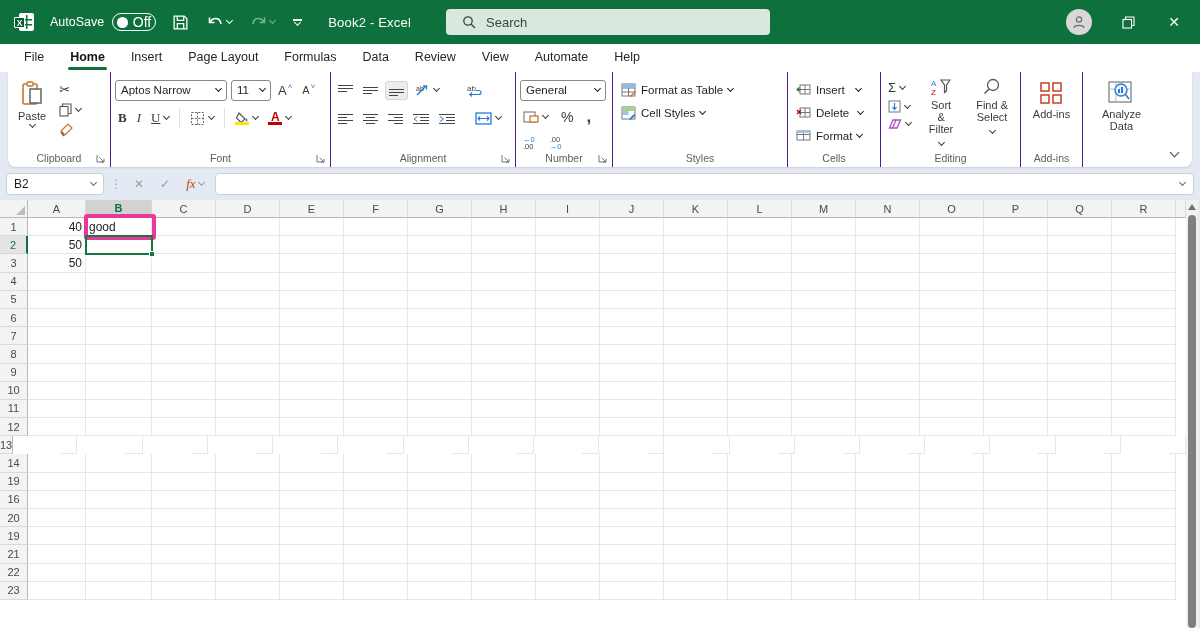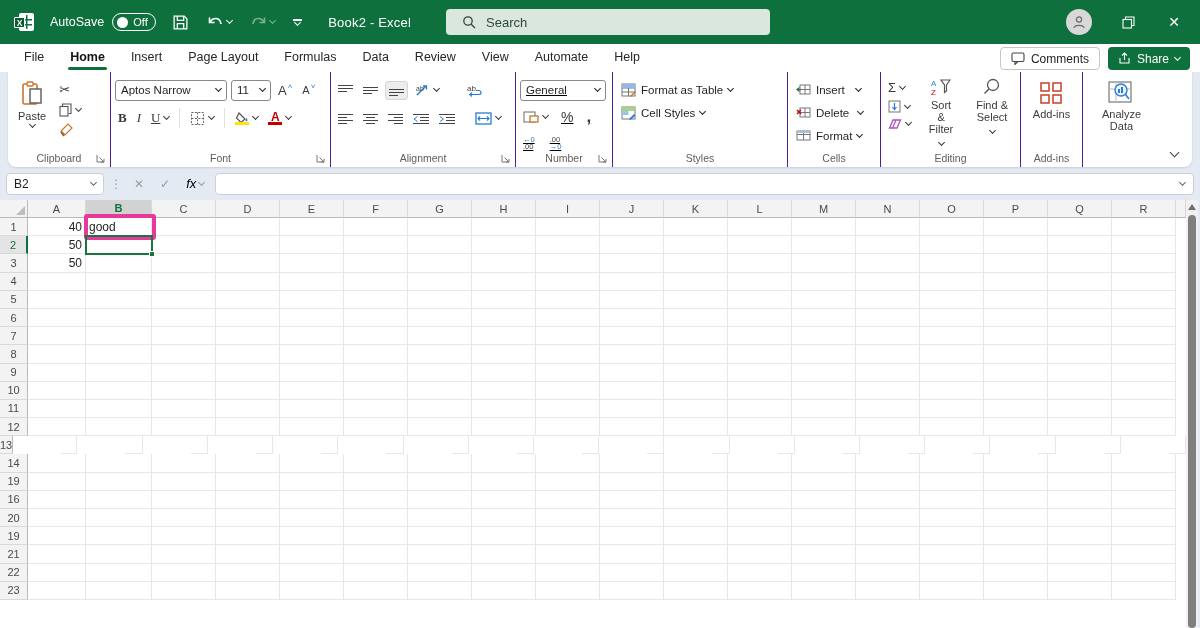--- a/index.html
+++ b/index.html
@@ -14,21 +14,21 @@
   .appicon .sheet { position:absolute; left:5px; top:2px; width:15px; height:18px; background:#fff; border-radius:2px; }
   .appicon .sheet::before { content:""; position:absolute; left:2px; top:2px; right:2px; bottom:2px;
     background:
       linear-gradient(#0E703C,#0E703C) 50% 0/1.5px 100% no-repeat,
       linear-gradient(#0E703C,#0E703C) 0 33%/100% 1.5px no-repeat,
       linear-gradient(#0E703C,#0E703C) 0 75%/100% 1.5px no-repeat; }
   .appicon .tag { position:absolute; left:0; top:6px; width:11px; height:11px; background:#0B5A30; border:1px solid #fff; border-radius:1px; color:#fff; font-size:8.5px; font-weight:bold; text-align:center; line-height:10px; }
   .autosave { display:flex; align-items:center; gap:8px; font-size:12.5px; }
   .toggle { width:44px; height:18px; border:1.5px solid #fff; border-radius:9px; display:flex; align-items:center; padding:0 4px; gap:5px; }
   .knob { width:11px; height:11px; background:#fff; border-radius:50%; }
-  .toggle .state { font-size:11px;text-align:right; }
+  .toggle .state { font-size:14px;text-align:right; }
   .tb-btn { background:none; border:none; color:#fff; display:flex; align-items:center; gap:3px; cursor:pointer; padding:2px; }
   .tb-btn.dim { opacity:.45; }
   .chv { width:5px; height:5px; border-right:1.3px solid currentColor; border-bottom:1.3px solid currentColor; transform:rotate(45deg); display:inline-block; margin-top:-3px; }
   .qat-more { display:flex; flex-direction:column; align-items:center; gap:2px; }
   .qat-more .bar { width:9px; height:1.4px; background:#fff; }
   .doc-title { font-size:13px; margin-left:10px; letter-spacing:.2px; }
   .searchbox { position:absolute; left:446px; top:9px; width:324px; height:26px; background:#D9E7DE; border-radius:4px; display:flex; align-items:center; gap:10px; padding-left:16px; color:#30493A; font-size:13px; cursor:text; }
   .tb-right { position:absolute; right:0; top:0; height:44px; display:flex; align-items:center; gap:26px; padding-right:16px; }
   .avatar { width:26px; height:26px; border-radius:50%; background:#D8D8D8; display:flex; align-items:center; justify-content:center; }
   .winbtn { background:none; border:none; color:#fff; width:20px; height:20px; display:flex; align-items:center; justify-content:center; cursor:pointer; font-size:14px; }
@@ -61,21 +61,21 @@
   .stacktxt { font-size:7.5px; line-height:7px; color:#444; text-align:left; }
   .stacktxt .blue { color:#2B7CD3; }
   .menuitem { display:flex; align-items:center; gap:5px; background:none; border:none; cursor:pointer; font-size:11.5px; color:#1F1F1F; font-family:inherit; height:23px; padding:0 4px; border-radius:3px; }
   .collapse-chv { position:absolute; right:14px; bottom:8px; background:none; border:none; color:#444; cursor:pointer; }
 
   
   .fbar { position:absolute; left:0; top:167px; width:1200px; height:33px; display:flex; align-items:center; gap:6px; padding:0 6px; }
   .namebox { width:98px; height:22px; background:#fff; border:1px solid #CFCFCF; border-radius:4px; display:flex; align-items:center; justify-content:space-between; padding:0 7px; font-size:12px; color:#1F1F1F; cursor:pointer; }
   .fdots { color:#9A9A9A; font-size:12px; letter-spacing:1px; }
   .fb-ctl { background:none; border:none; color:#9B9B9B; font-size:12px; cursor:pointer; padding:0 5px; display:flex; align-items:center; gap:3px; }
-  .fb-fx { color:#000000; font-style:italic; font-family:Liberation Sans, sans-serif; font-size:13px; }
+  .fb-fx { color:#c2410c; font-style:italic; font-family:Liberation Serif, serif; font-size:13px; }
   .finput { flex:1; height:22px; background:#fff; border:1px solid #CFCFCF; border-radius:4px; display:flex; align-items:center; justify-content:flex-end; padding:0 8px; font-size:12px; color:#1F1F1F; cursor:text; }
 
   
   .grid { position:absolute; left:0; top:200px; width:1186px; height:428px; background:#fff; overflow:hidden; }
   .colheads { display:flex; height:18px; }
   .corner { width:28px; height:18px; background:#F3F3F3; border-right:1px solid #B9B9B9; border-bottom:1px solid #B9B9B9; position:relative; cursor:pointer; }
   .corner::after { content:""; position:absolute; right:2px; bottom:2px; border-left:9px solid transparent; border-bottom:9px solid #BDBDBD; }
   .ch { height:18px; background:#F3F3F3; border-right:1px solid #D9D9D9; border-bottom:1px solid #B9B9B9; font-size:11px; color:#4A4A4A; display:flex; align-items:center; justify-content:center; cursor:pointer; }
   .ch.sel { background:#D2D2D2; color:#0E703C; border-bottom:2px solid #0E703C; font-weight:bold; }
   .grow { display:flex; }
@@ -168,37 +168,20 @@
         <button class="rtab active">Home</button>
         <button class="rtab">Insert</button>
         <button class="rtab">Page Layout</button>
         <button class="rtab">Formulas</button>
         <button class="rtab">Data</button>
         <button class="rtab">Review</button>
         <button class="rtab">View</button>
         <button class="rtab">Automate</button>
         <button class="rtab">Help</button>
       </div>
-    <div class="tabrow-right">
-      <button class="btn-comments">
-        <svg width="14" height="13" viewBox="0 0 14 13">
-            <rect x="1" y="1" width="12" height="8.5" rx="1.5" fill="none" stroke="#444" stroke-width="1.1"></rect>
-            <path d="M4 9.5 L4 12.5 L7 9.5" fill="none" stroke="#444" stroke-width="1.1"></path>
-          </svg>
-        <span>Comments</span>
-      </button>
-      <button class="btn-share">
-        <svg width="13" height="13" viewBox="0 0 13 13">
-            <path d="M2 6v5h9V6" fill="none" stroke="#fff" stroke-width="1.1"></path>
-            <path d="M6.5 8V1.5M4 3.5 6.5 1 9 3.5" fill="none" stroke="#fff" stroke-width="1.1"></path>
-          </svg>
-        <span>Share</span>
-        <span class="chv"></span>
-      </button>
-    </div>
   </div>
 
   <div class="ribbon">
 
     <div class="grp" style="width:102px;">
       <div style="display:flex; gap:4px;">
         <button class="bigbtn">
           <svg width="24" height="26" viewBox="0 0 24 26">
               <rect x="3" y="3" width="14" height="20" rx="1.5" fill="none" stroke="#C8762B" stroke-width="1.6"></rect>
               <rect x="7" y="1" width="6" height="4" rx="1" fill="#fff" stroke="#C8762B" stroke-width="1.4"></rect>
@@ -393,21 +376,21 @@
       </div>
       <span class="grp-label">Alignment</span>
       <span class="launcher">
           <svg width="9" height="9">
             <path d="M1 1v7h7" stroke="#767676" fill="none"></path>
             <path d="M3.5 3.5 8 8M8 4.8V8H4.8" stroke="#767676" fill="none"></path>
           </svg>
         </span>
     </div>
 
-    <div class="grp" style="width:97px;text-decoration:underline;">
+    <div class="grp" style="width:97px;">
       <div class="rrow">
         <div class="combo" style="width:86px;">
           <span>General</span>
             <span class="chv"></span>
         </div>
       </div>
       <div class="rrow" style="margin-top:3px; gap:7px;">
         <button class="ribtn">
           <svg width="16" height="12" viewBox="0 0 16 12">
               <rect x="1" y="1" width="11" height="10" fill="none" stroke="#777" stroke-width="1.1"></rect>

